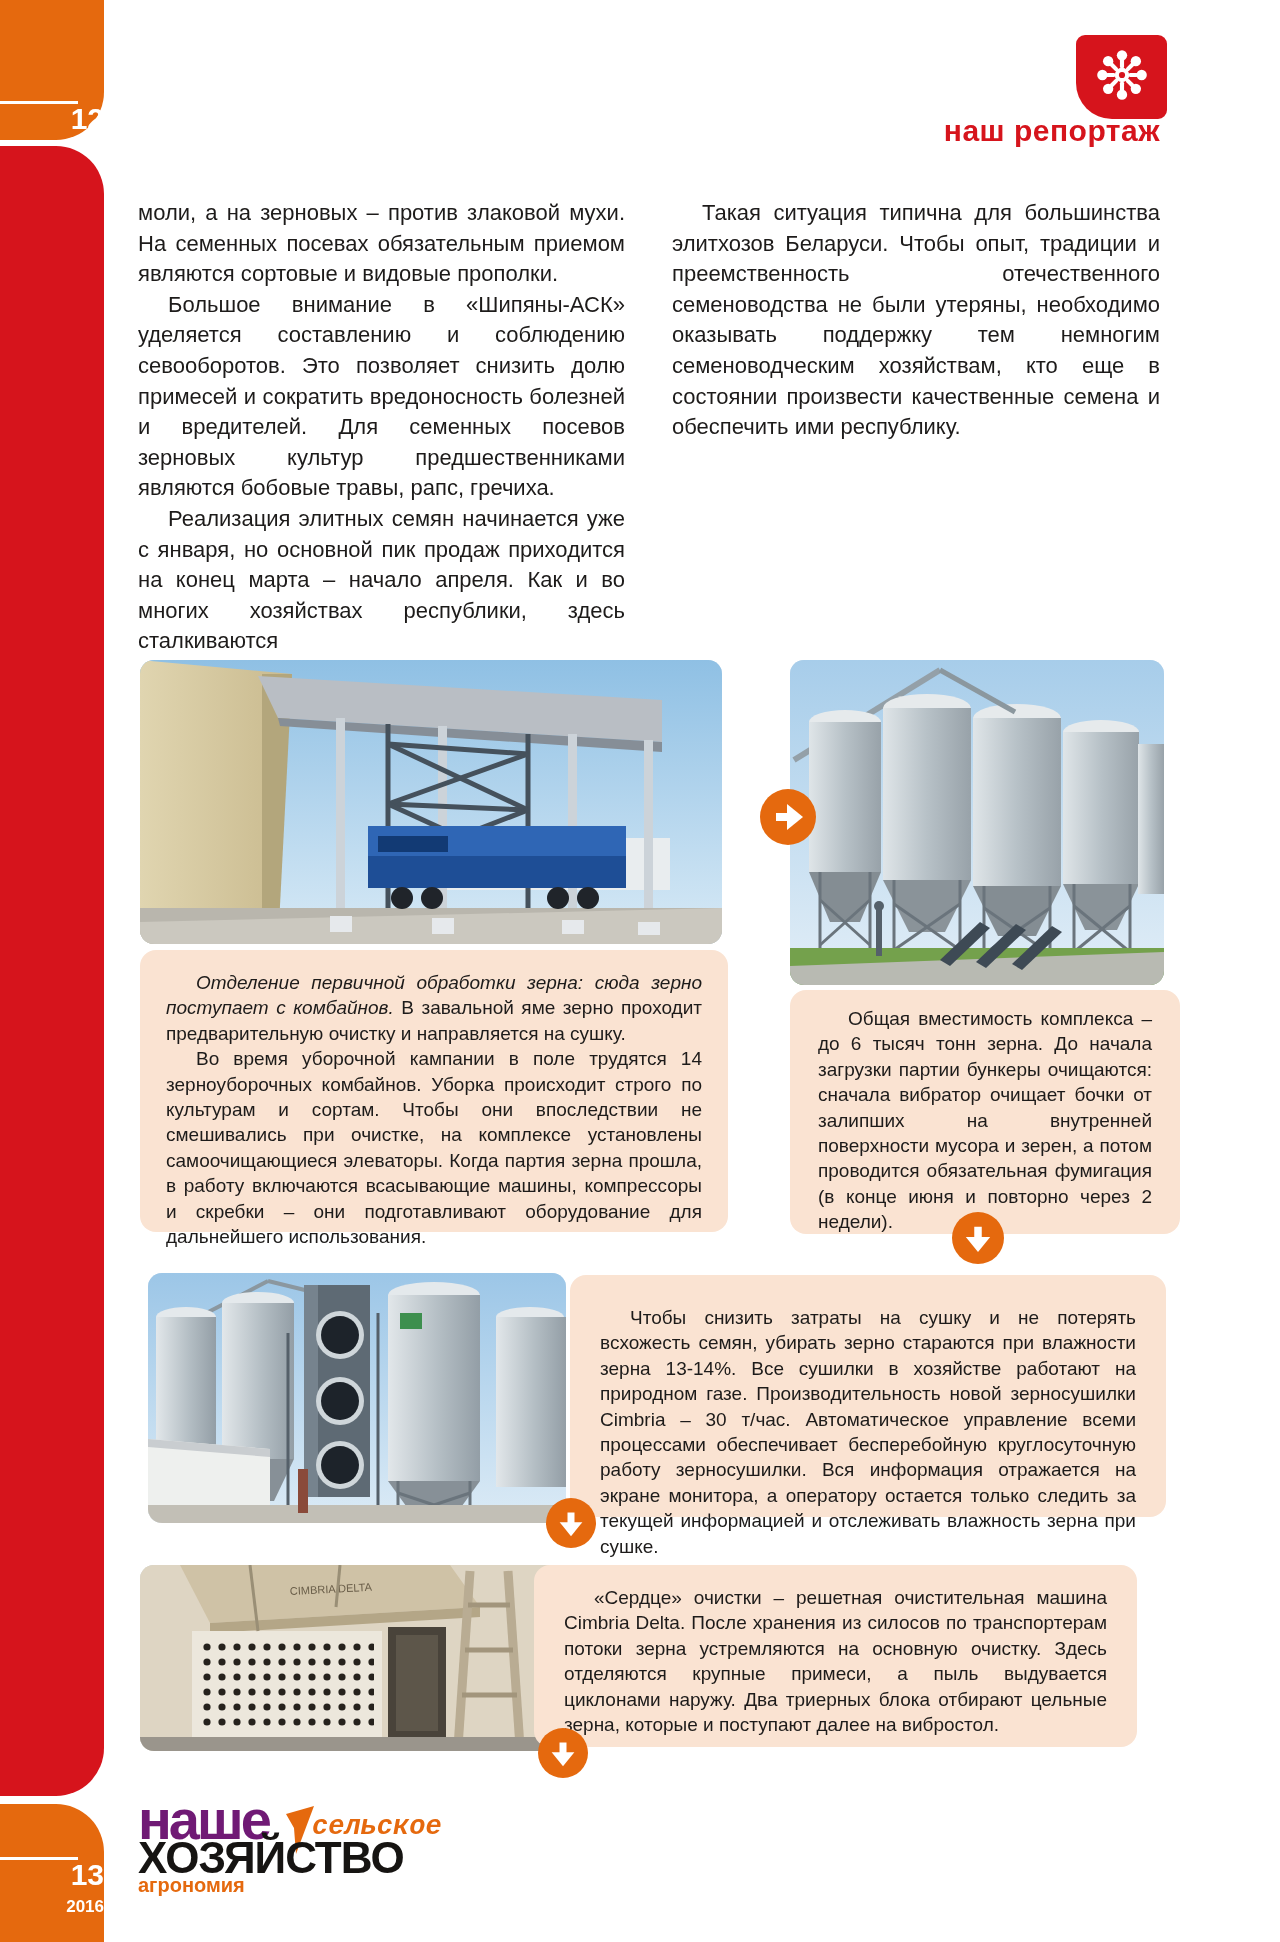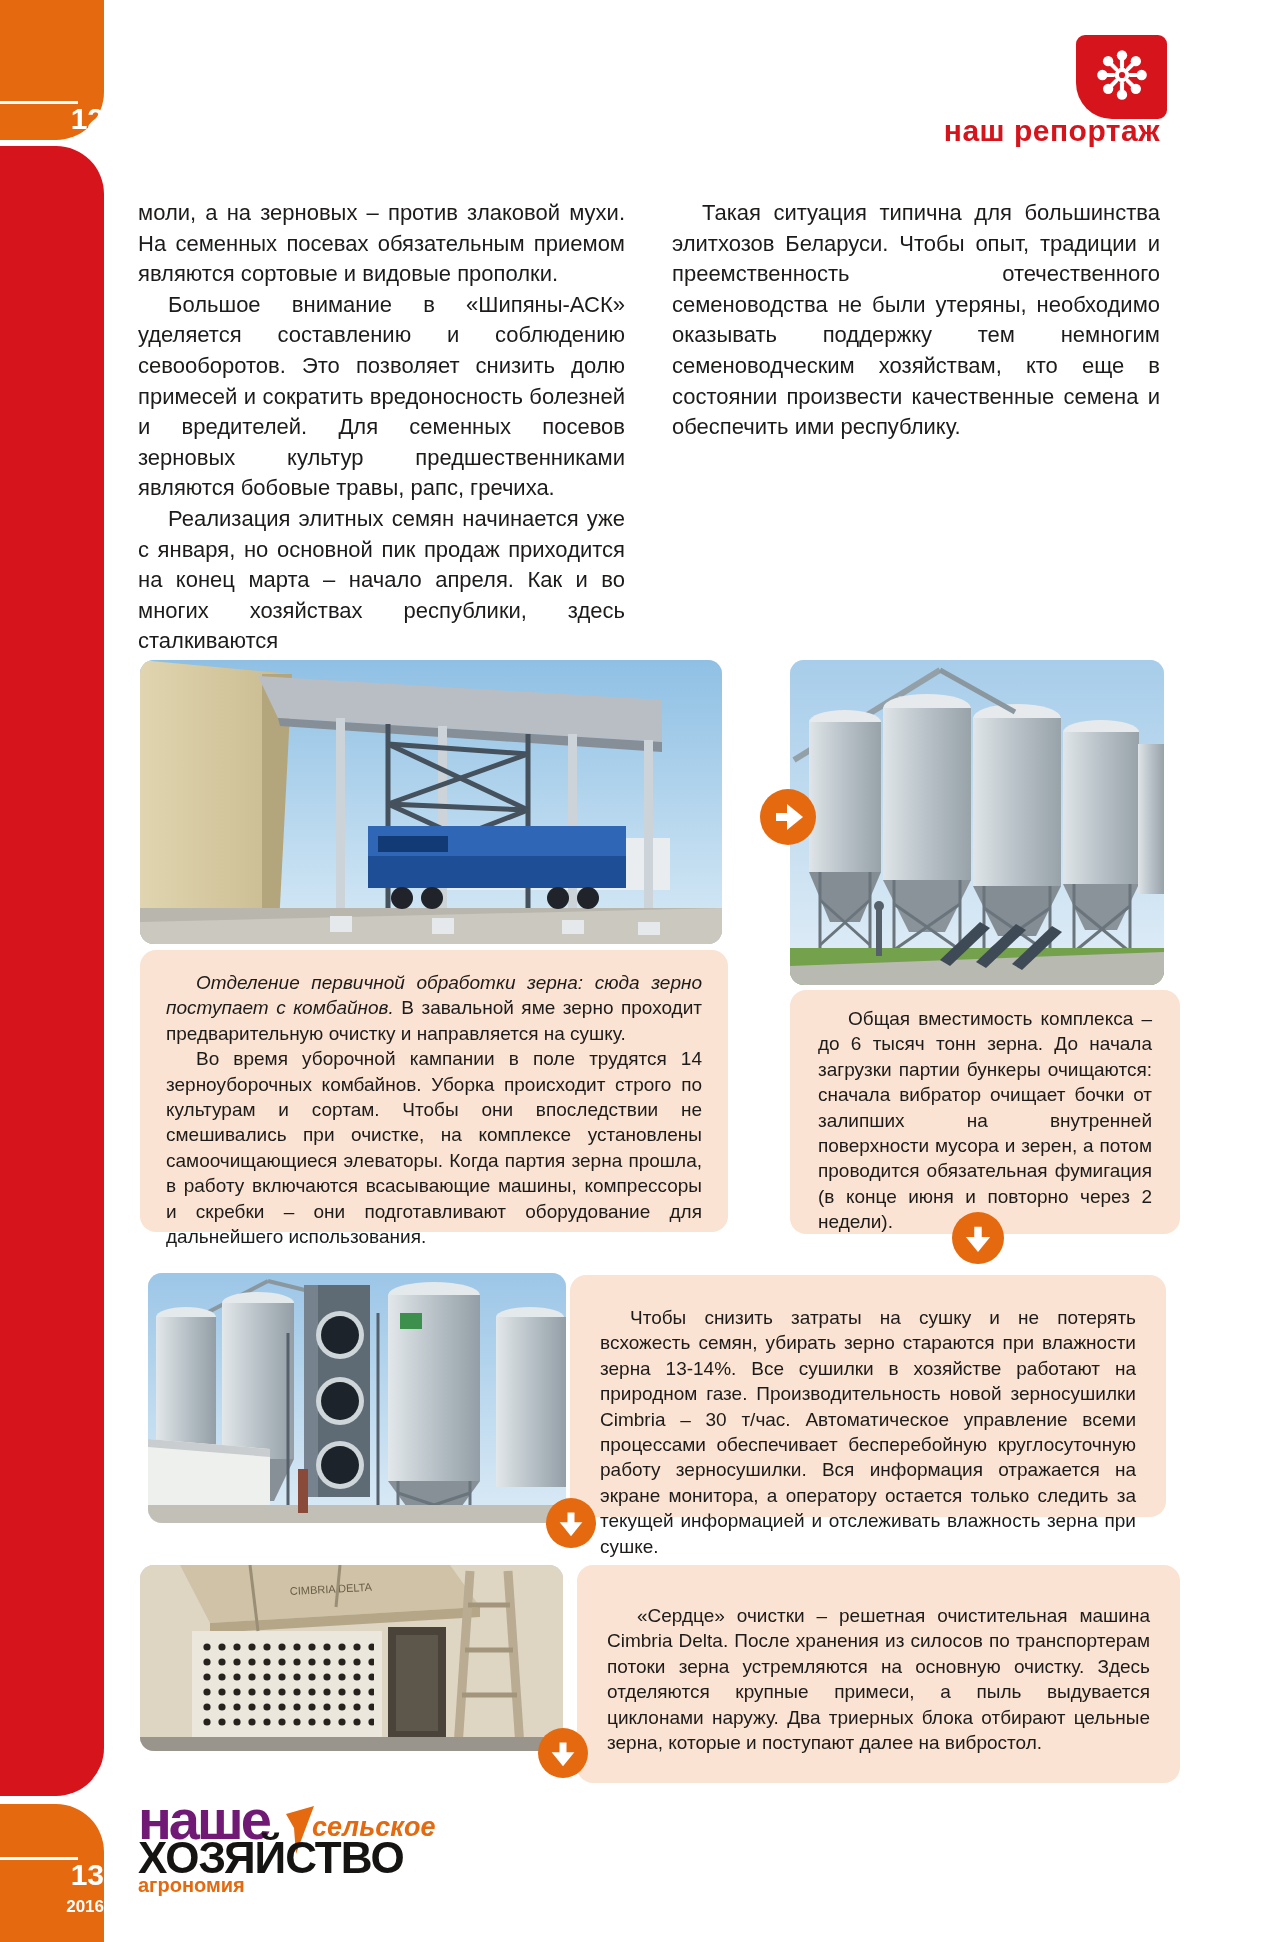--- a/index.html
+++ b/index.html
@@ -44,33 +44,33 @@
   #photo-silos{left:790px;top:660px;width:374px;height:325px;}
   #photo-dryer{left:148px;top:1273px;width:418px;height:250px;}
   #photo-cleaner{left:140px;top:1565px;width:423px;height:186px;}
 
   
   .note{background:var(--peach);border-radius:16px;text-align:justify;font-size:19px;line-height:25.4px;}
   .note p{margin:0;}
   #note-intake{left:140px;top:950px;width:536px;height:242px;padding:20px 26px;}
   #note-silos{left:790px;top:990px;width:334px;height:212px;padding:16px 28px;}
   #note-dryer{left:570px;top:1275px;width:536px;height:182px;padding:30px 30px;}
-  #note-cleaner{left:577px;top:1565px;width:543px;height:142px;padding:38px 30px;}
+  #note-cleaner{left:534px;top:1565px;width:543px;height:142px;padding:20px 30px;}
 
   
   .badge{width:56px;height:56px;border-radius:50%;background:var(--orange);display:flex;align-items:center;justify-content:center;}
   #arrow-photos{left:760px;top:789px;}
   #arrow-note-silos{left:952px;top:1212px;width:52px;height:52px;}
   #arrow-note-dryer{left:546px;top:1498px;width:50px;height:50px;}
   #arrow-note-cleaner{left:538px;top:1728px;width:50px;height:50px;}
 
   
   .logo-nashe{left:138px;top:1796px;font-size:56px;line-height:48px;font-weight:bold;letter-spacing:-3px;color:#701a75;}
   .logo-flash-wrap{left:284px;top:1806px;}
-  .logo-selskoe{left:312px;top:1812px;font-family:Liberation Sans, sans-serif;font-style:italic;font-weight:bold;font-size:27px;color:var(--orange);}
+  .logo-selskoe{left:312px;top:1812px;font-family:Liberation Mono, monospace;font-style:italic;font-weight:bold;font-size:27px;color:var(--orange);}
   .logo-khoz{left:138px;top:1838px;font-size:44px;line-height:40px;font-weight:bold;letter-spacing:-1px;color:#161412;}
   .logo-agro{left:138px;top:1874px;font-size:20px;font-weight:bold;color:var(--orange);}
 </style>
 </head>
 <body>
 
 <div id="page">
 
   <div class="abs rail-orange-top"></div>
   <div class="abs rail-num rail-num-big" style="left:0;top:68px;">12</div>

